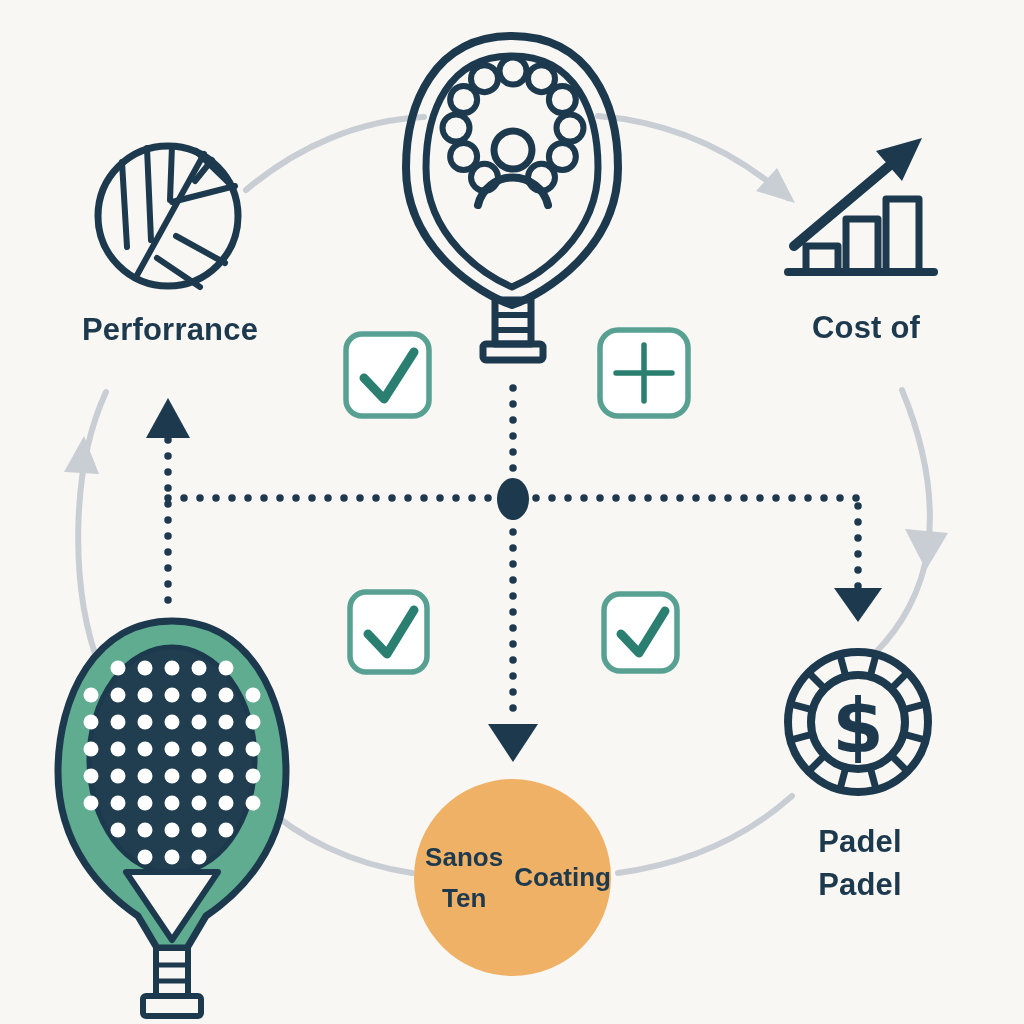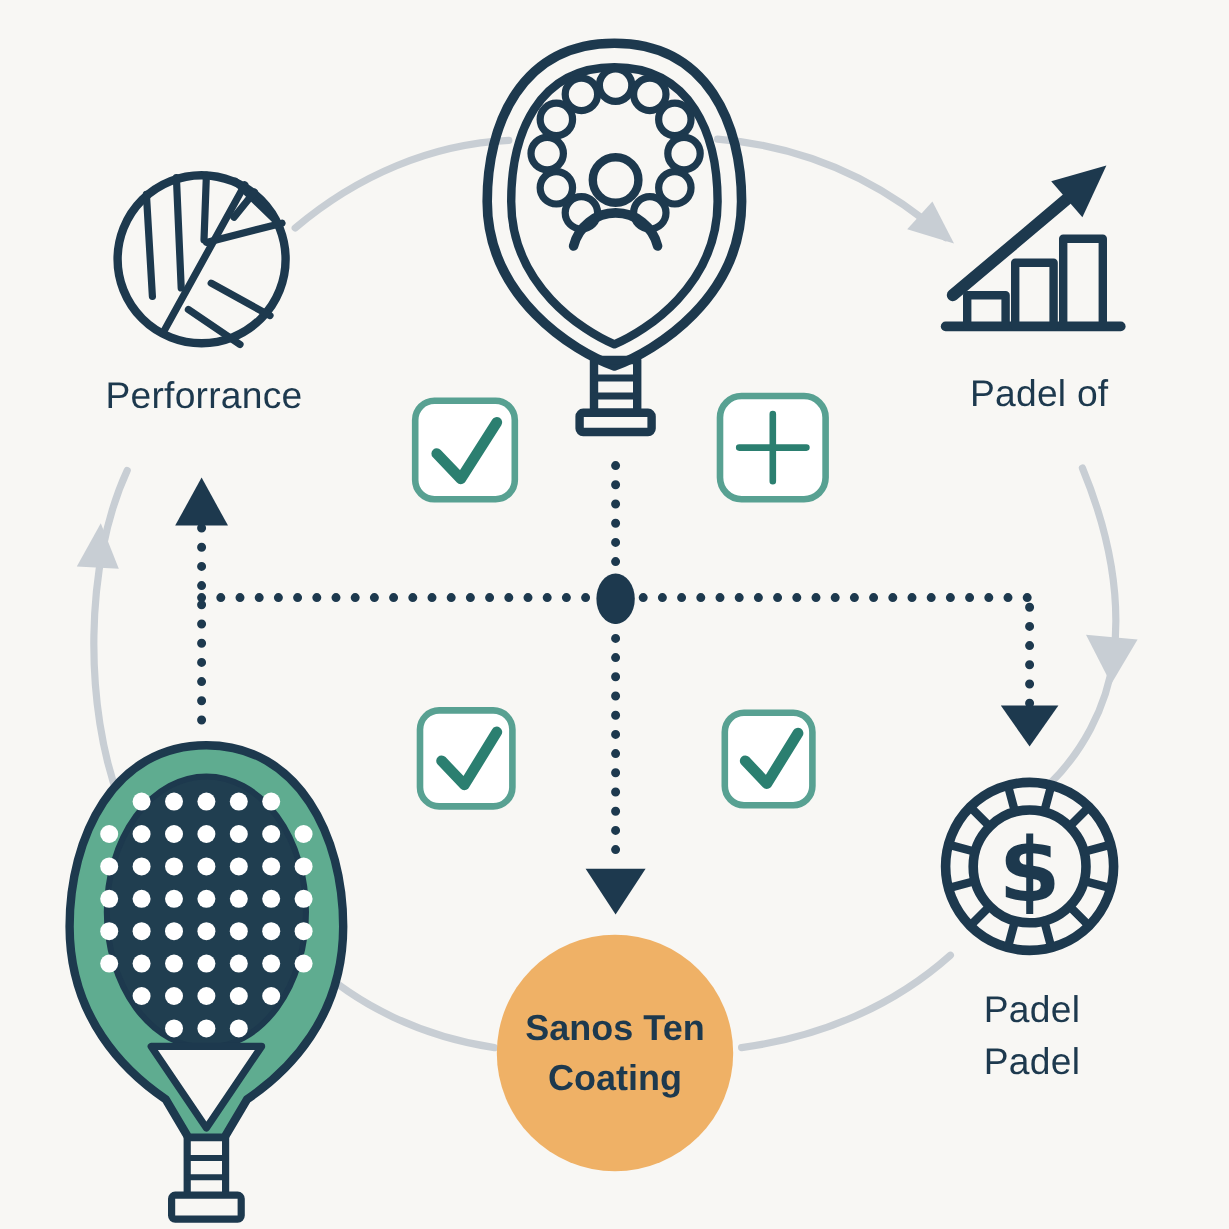--- a/index.html
+++ b/index.html
@@ -6,37 +6,37 @@
   body{
     width:1024px;height:1024px;
     background:var(--background,#f8f7f4);
     font-family:"Liberation Sans", sans-serif;
     overflow:hidden;
   }
   .canvas{position:relative;width:1024px;height:1024px;background:var(--background,#f8f7f4);}
   .diagram-svg{position:absolute;left:0;top:0;}
   .lbl{
     position:absolute;
-    font-weight:400;
+    font-weight:700;
     font-size:31px;
     line-height:43px;
     color:var(--navy,#1d394e);
     text-align:center;
     letter-spacing:.2px;
     white-space:nowrap;
   }
   .lbl span{display:block;}
   .orange-node{
     position:absolute;
     left:414px;top:779px;width:197px;height:197px;
     background:var(--orange,#efb166);
     border-radius:50%;
-    display:flex;flex-direction:column;align-items:center;justify-content:center;
+    display:flex;flex-direction:row;align-items:center;justify-content:center;
     color:var(--navy,#1d394e);
-    font-weight:700;font-size:30px;line-height:41px;text-align:center;
+    font-weight:700;font-size:26px;line-height:41px;text-align:center;
   }
 </style>
 </head>
 <body>
 
 <div class="canvas">
 
   <svg class="diagram-svg" width="1024" height="1024" viewBox="0 0 1024 1024">
 
     <g fill="none" stroke="var(--gray)" stroke-width="6" stroke-linecap="round">
@@ -208,21 +208,21 @@
         </g>
       <text x="858" y="726" text-anchor="middle" dominant-baseline="central" font-family="DejaVu Sans, sans-serif" font-size="74" font-weight="bold" fill="var(--navy)" stroke="none">$</text>
     </g>
   </svg>
 
   <div class="lbl" style="left:0px;top:308px;width:340px;">
     <span>Perforrance</span>
   </div>
 
   <div class="lbl" style="left:720px;top:306px;width:292px;">
-    <span>Padel of</span>
+    <span>Cost of</span>
   </div>
 
   <div class="lbl" style="left:748px;top:820px;width:224px;">
     <span>Padel</span>
     <span>Padel</span>
   </div>
 
   <div class="orange-node">
     <span>Sanos Ten</span>
     <span>Coating</span>

